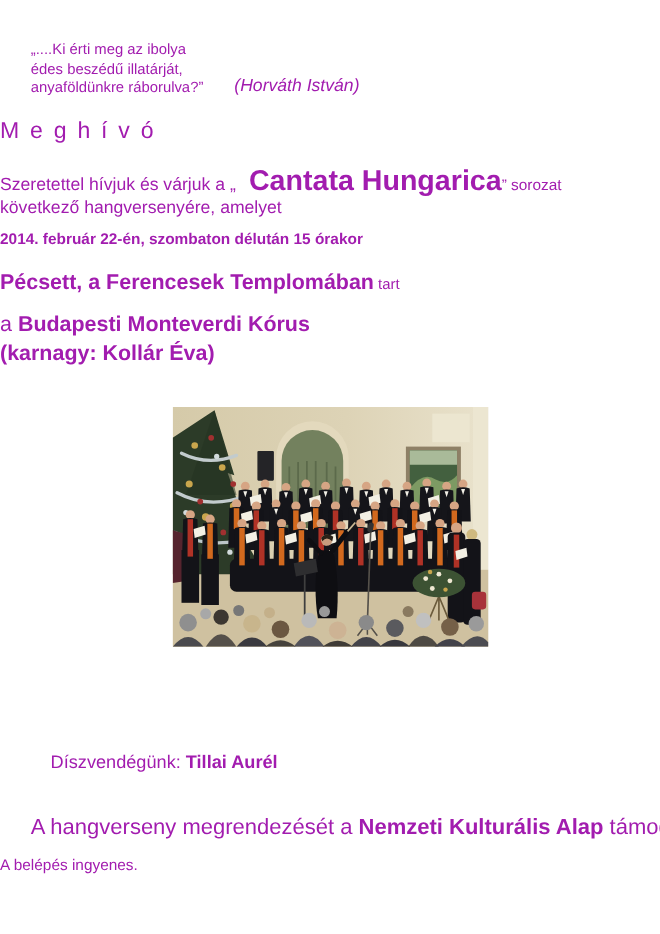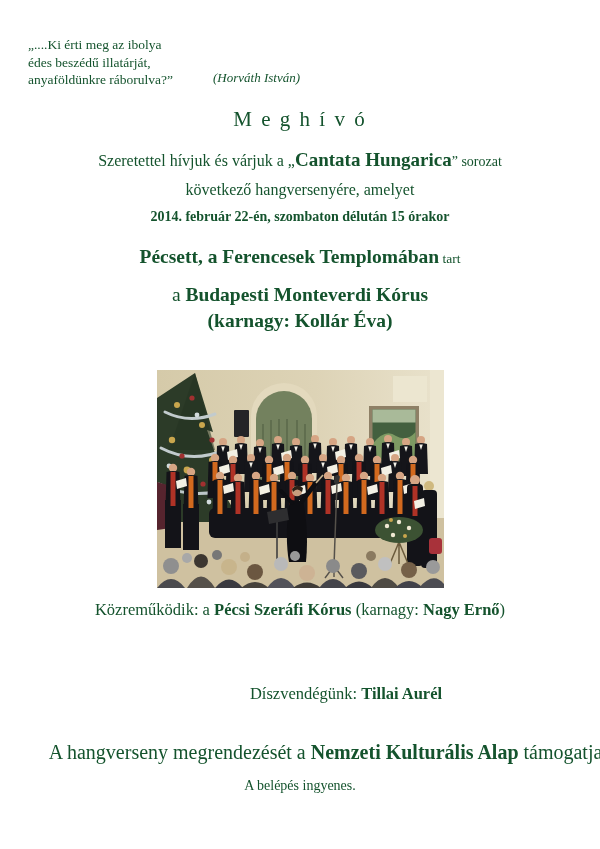--- a/index.html
+++ b/index.html
@@ -1,51 +1,51 @@
 <!DOCTYPE html>
 <html><head>
 <meta charset="utf-8">
 <style>
   html,body{margin:0;padding:0;background:#ffffff;}
   .page{
     position:relative;
     width:600px;height:849px;
     margin:0 auto;
     background:#ffffff;
-    color:#14532d;
-    font-family:Liberation Serif, serif;
+    color:#a21caf;
+    font-family:Liberation Sans, sans-serif;
     overflow:hidden;
   }
   .quote{
     position:absolute;left:28px;top:36px;
     font-size:13.5px;line-height:17.5px;
     white-space:nowrap;
   }
   .attribution{
     position:absolute;left:213px;top:70px;
-    font-style:italic;font-size:13px;
+    font-style:italic;font-size:16px;
   }
   .line{
     position:absolute;left:0;width:100%;
-    text-align:center;white-space:nowrap;
+    white-space:nowrap;
   }
   .title-line{top:107px;font-size:21px;letter-spacing:2px;}
   .intro1{top:149px;font-size:16px;}
   .intro2{top:181px;font-size:16px;}
   .date-line{top:209px;font-size:14px;font-weight:bold;}
   .venue-line{top:246px;font-size:19.5px;font-weight:bold;}
   .performer-line{top:284px;font-size:19.5px;}
   .conductor-line{top:310px;font-size:19.5px;font-weight:bold;}
   .contrib1{top:600px;font-size:16.5px;}
   .contrib2{top:638px;font-size:16.5px;}
   .guest-line{top:684px;font-size:16.5px;margin-left:46px;}
   .support-line{top:741px;font-size:20px;padding-left:28px;}
   .free-line{top:778px;font-size:14px;}
   .b{font-weight:bold;}
-  .series{font-weight:bold;font-size:19px;}
+  .series{font-weight:bold;font-size:26px;margin-left:12px;}
   .small{font-size:14px;}
   .tart{font-size:13.5px;font-weight:normal;}
   .photo{
     position:absolute;left:157px;top:370px;
     width:287px;height:218px;
   }
   .photo svg{display:block;width:100%;height:100%;}
 </style>
 </head>
 <body>
@@ -300,21 +300,20 @@
         <path d="M214,218 Q228,198 242,218 Z" fill="#4e4a44"></path>
           <circle cx="228" cy="194" r="7" fill="#c0c0c0"></circle>
         <path d="M238,218 Q252,204 266,218 Z" fill="#42424a"></path>
           <circle cx="252" cy="200" r="8" fill="#756048"></circle>
         <path d="M262,218 Q276,201 287,214 L287,218 Z" fill="#4c4c52"></path>
           <circle cx="276" cy="197" r="7" fill="#9a9a9a"></circle>
       </g>
     </svg>
   </div>
 
-  <div class="line contrib1"><span>Közreműködik: a </span><span class="b">Pécsi Szeráfi Kórus</span><span> (karnagy: </span><span class="b">Nagy Ernő</span><span>)</span></div>
 
 
   <div class="line guest-line"><span>Díszvendégünk: </span><span class="b">Tillai Aurél</span></div>
 
   <div class="line support-line"><span>A hangverseny megrendezését a </span><span class="b">Nemzeti Kulturális Alap</span><span> támogatja.</span></div>
 
   <div class="line free-line">A belépés ingyenes.</div>
 
 </div>
 

